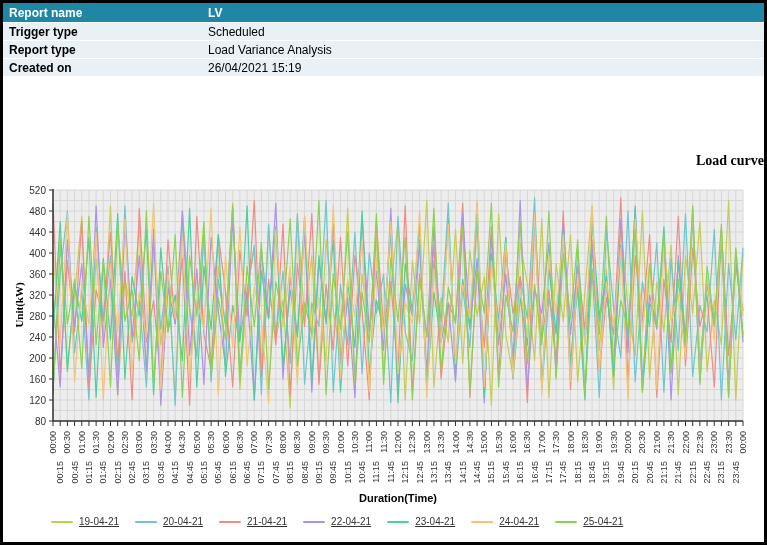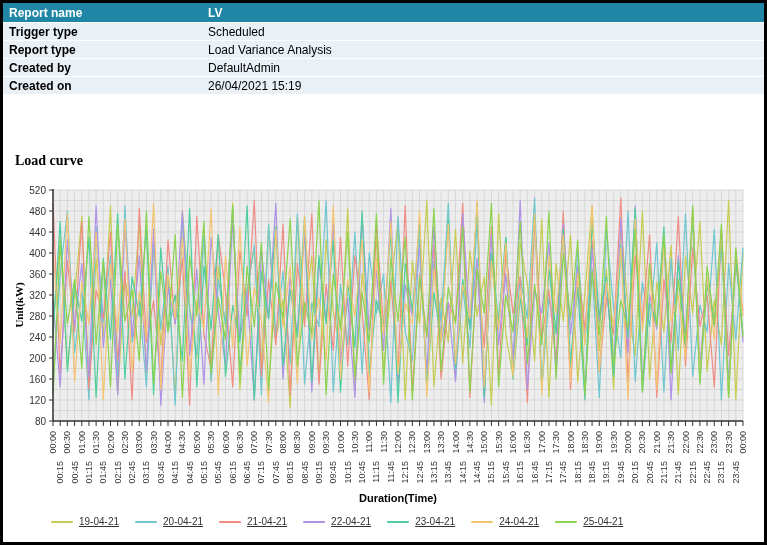--- a/index.html
+++ b/index.html
@@ -5,21 +5,21 @@
   html,body{margin:0;padding:0;background:#fff;}
   .page{width:767px;height:545px;box-sizing:border-box;border:3px solid #000;background:#fff;position:relative;overflow:hidden;font-family:"Liberation Sans",sans-serif;}
   
   .info-table{width:100%;}
   .info-row{display:flex;align-items:center;height:17px;background:#e9f1f7;border-bottom:1px solid #fff;font-size:12px;color:#000;}
   .info-row.header{background:#1f87a5;color:#fff;height:19px;}
   .info-label{width:199px;padding-left:6px;font-weight:bold;}
   .info-value{flex:1;}
   .info-row.header .info-value{font-weight:bold;}
   
-  .chart-title{position:absolute;top:150px;left:0;right:0;text-align:left;font-family:"Liberation Serif",serif;font-weight:bold;font-size:14px;color:#000;margin-left:12px;}
+  .chart-title{position:absolute;top:150px;left:0;right:0;text-align:right;font-family:"Liberation Serif",serif;font-weight:bold;font-size:14px;color:#000;margin-left:12px;}
   #chart-svg{position:absolute;top:175px;left:0;}
   .y-axis-title{position:absolute;top:302px;left:16px;transform:translate(-50%,-50%) rotate(-90deg);font-family:"Liberation Serif",serif;font-weight:bold;font-size:11px;white-space:nowrap;color:#000;}
   .x-axis-title{position:absolute;top:489px;left:50px;width:690px;text-align:center;font-weight:bold;font-size:11px;color:#000;}
   .legend{position:absolute;top:513px;left:48px;display:flex;align-items:center;gap:16px;}
   .legend-item{display:flex;align-items:center;gap:6px;font-size:10px;color:#333;text-decoration:underline;}
   .legend-swatch{width:22px;height:2px;border-radius:1px;display:inline-block;}
   .xtick{font-family:"Liberation Sans",sans-serif;font-size:9px;fill:#333;}
   .ytick{font-family:"Liberation Sans",sans-serif;font-size:10px;fill:#333;}
 </style>
 </head>
@@ -32,24 +32,20 @@
       <div class="info-label">Report name</div>
       <div class="info-value">LV</div>
     </div>
     <div class="info-row">
       <div class="info-label">Trigger type</div>
       <div class="info-value">Scheduled</div>
     </div>
     <div class="info-row">
       <div class="info-label">Report type</div>
       <div class="info-value">Load Variance Analysis</div>
-    </div>
-    <div class="info-row">
-      <div class="info-label">Created by</div>
-      <div class="info-value">DefaultAdmin</div>
     </div>
     <div class="info-row">
       <div class="info-label">Created on</div>
       <div class="info-value">26/04/2021 15:19</div>
     </div>
   </div>
 
   <div class="chart-title">Load curve</div>
   <div class="y-axis-title">Unit(kW)</div>
 

